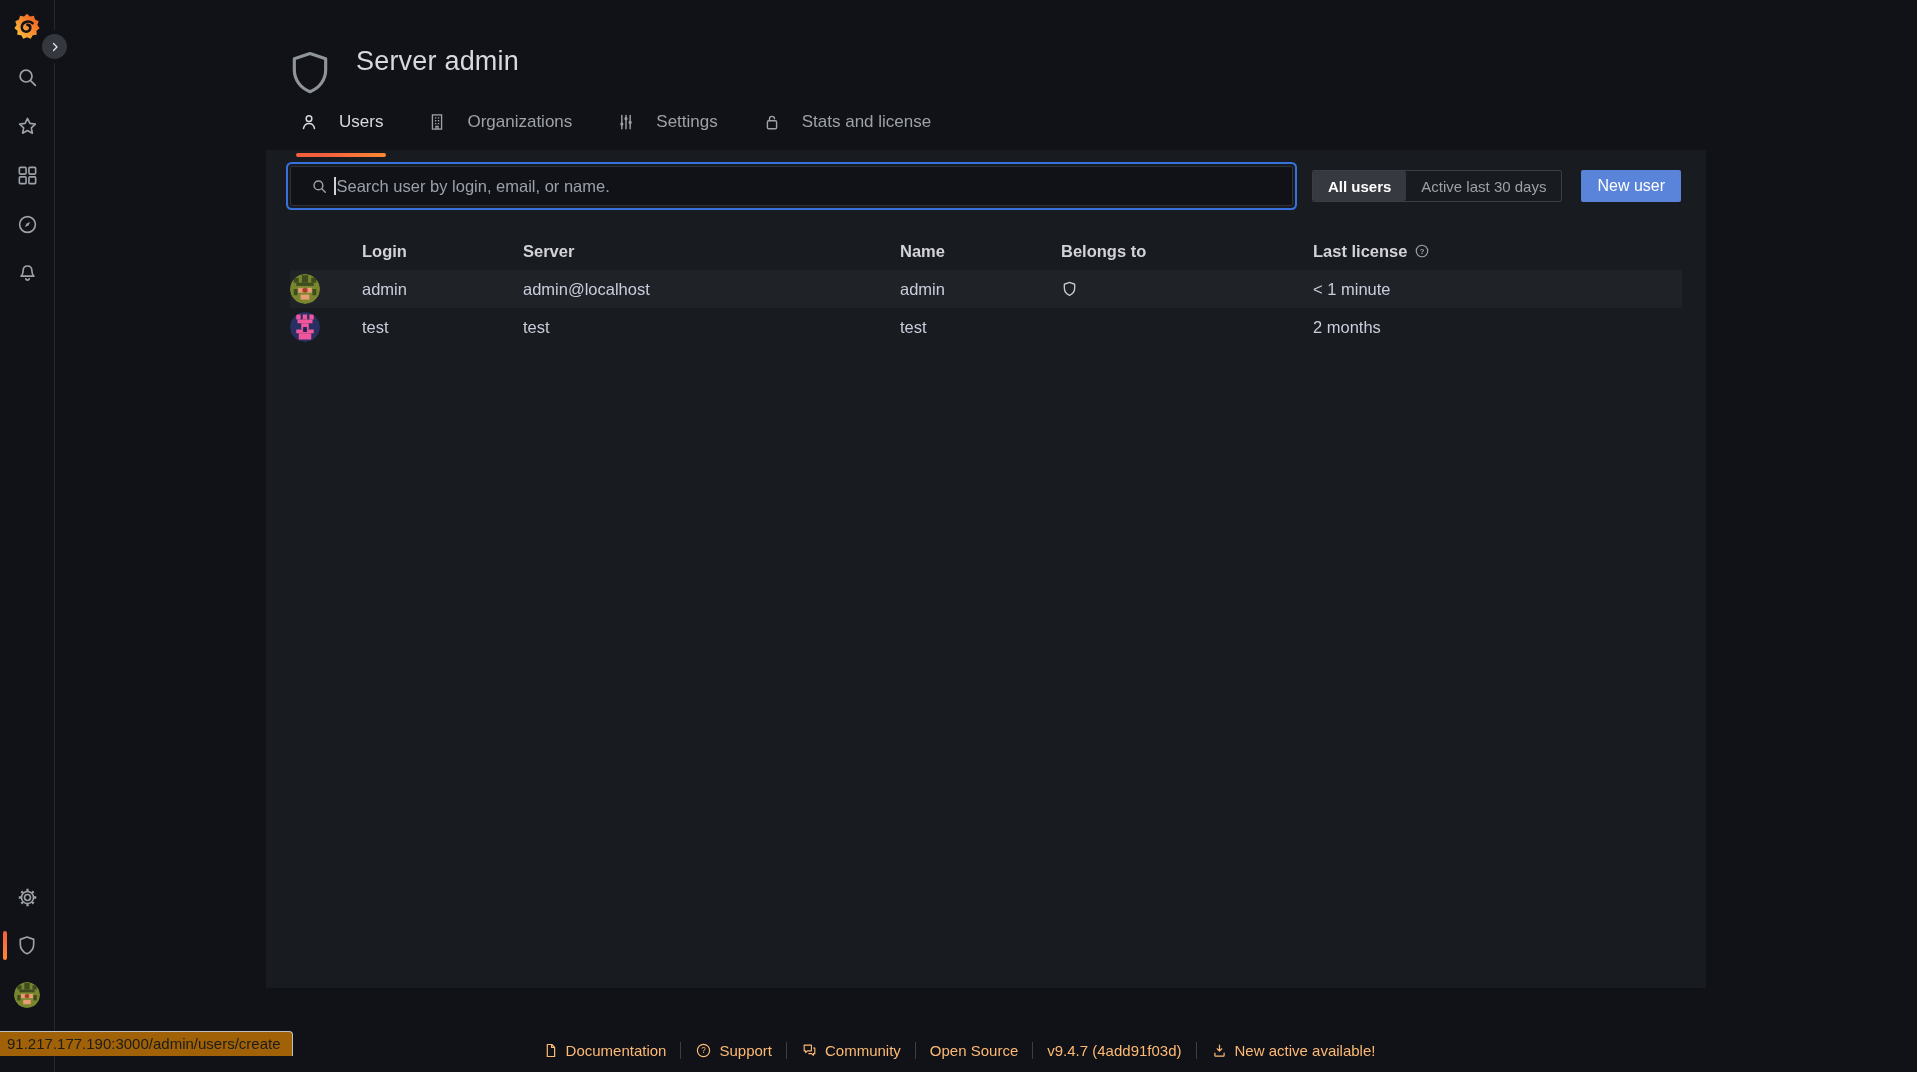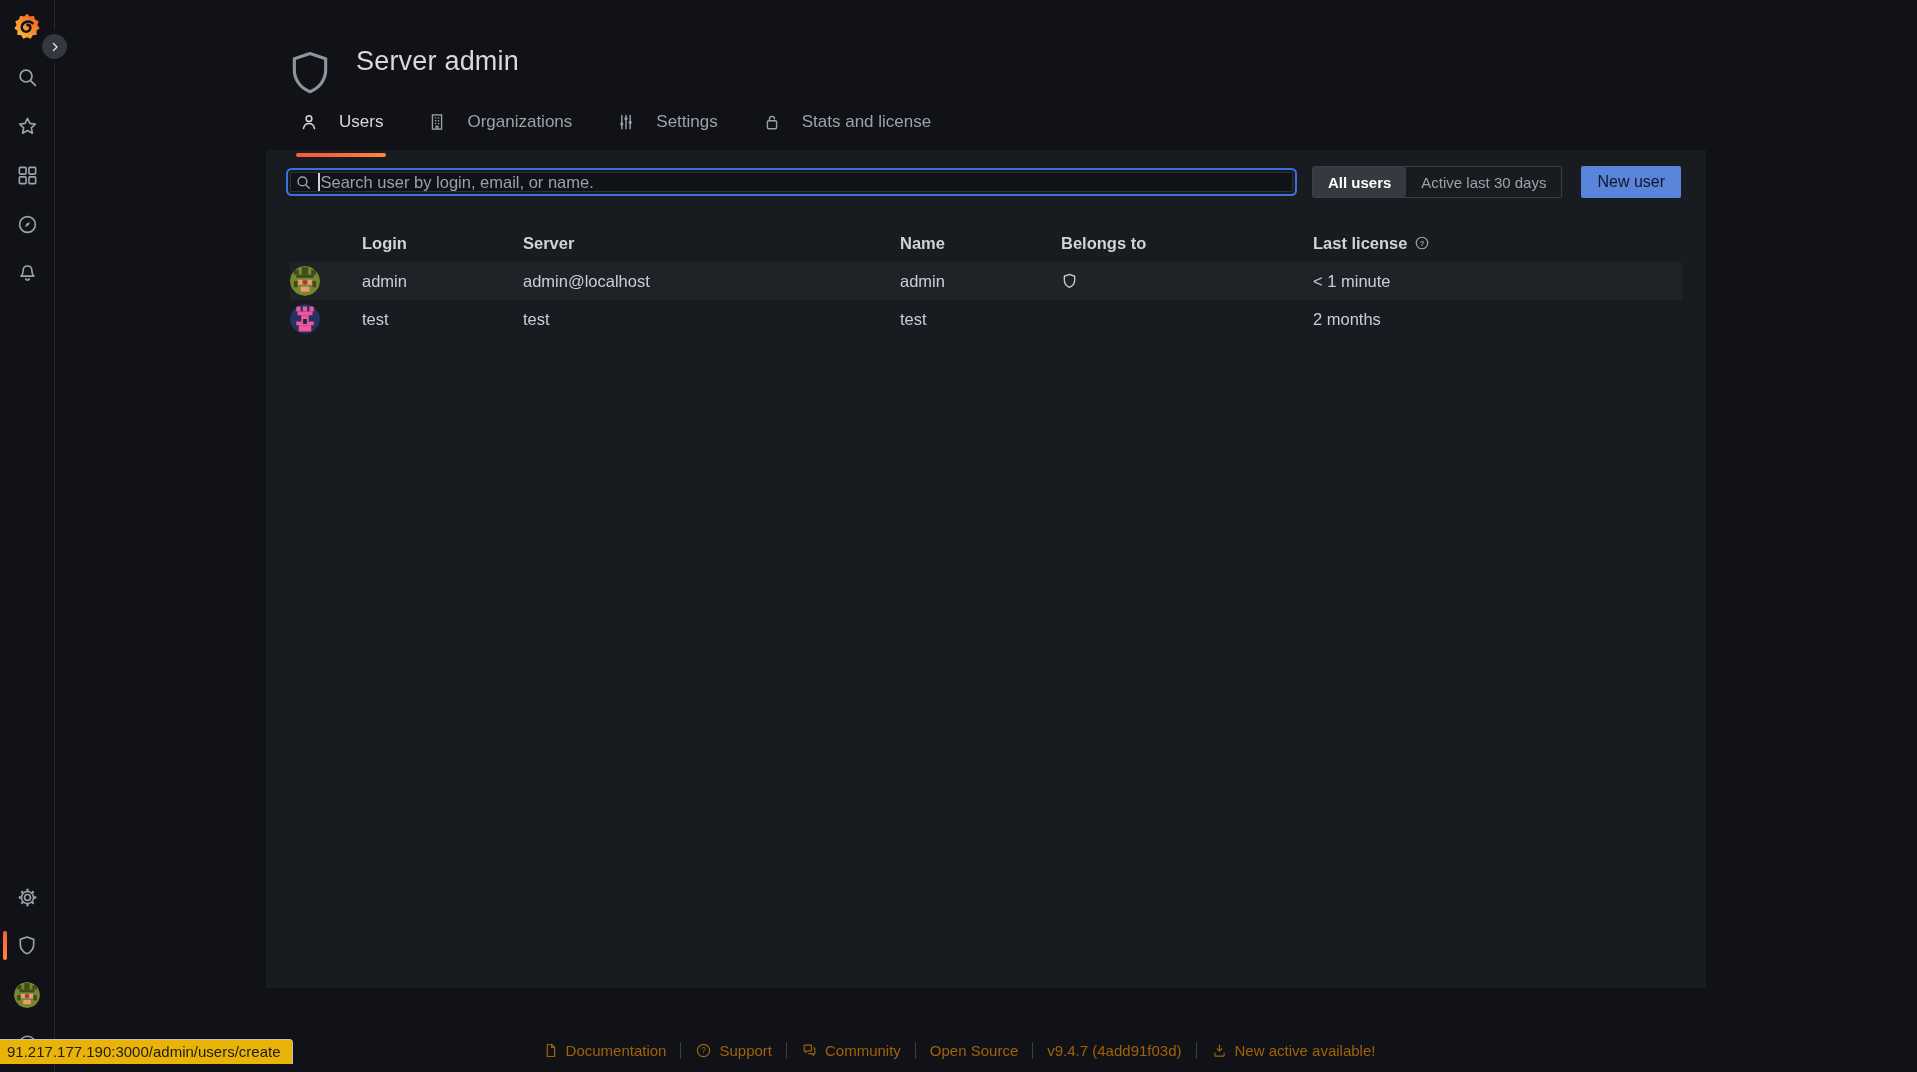--- a/index.html
+++ b/index.html
@@ -41,66 +41,66 @@
   .tab.active::after{
     content:""; position:absolute; left:0; right:0; bottom:0; height:4px; border-radius:2px;
     background:linear-gradient(90deg,#f55f3e 30%,#ff8833 99%);
   }
   .tab-icon{width:20px;height:20px}
 
   
   .panel{position:absolute; left:266px; top:150px; width:1440px; height:838px; background:#181b1f; z-index:1}
   .toolbar{display:flex; align-items:center; padding:16px 25px 0 24px; gap:19px}
   .search-wrap{
-    flex:1; height:20px; display:flex; align-items:center;
+    flex:1; height:40px; display:flex; align-items:center;
     background:#111217; border:1px solid #2e3138; border-radius:2px;
     box-shadow:0 0 0 2px #181b1f, 0 0 0 4px #3871dc;
-    padding:0 4px;
+    padding:0 20px;
   }
   .search-glyph{width:17px;height:17px;color:#9da1a8;flex:none}
   .caret{width:1.5px;height:18px;background:#cfd3da;margin-left:6px;flex:none}
   .search-input{
     flex:1; background:transparent; border:none; outline:none;
     font-family:inherit; font-size:16.5px; color:#ccccdc; padding:0 6px 0 1px;
   }
   .search-input::placeholder{color:#9aa0a9}
   .radio-group{display:flex; height:32px; border:1px solid #3b3e45; border-radius:2px; background:#181b1f; flex:none}
   .radio-option{display:flex; align-items:center; padding:0 15px; font-size:15px; color:#9da1a8; cursor:pointer; white-space:nowrap; border-radius:2px}
   .radio-option.selected{background:#36393f; color:#ffffff; font-weight:700}
   .new-user-btn{
-    height:32px; padding:0 16px; background:#5a84d9; color:#0f172a;
+    height:32px; padding:0 16px; background:#5a84d9; color:#ffffff;
     font-family:inherit; font-size:16px; font-weight:500; border:none; border-radius:2px; cursor:pointer; flex:none;
   }
 
   
   .users-table{margin:26px 24px 0; width:1392px; border-collapse:collapse; table-layout:fixed; font-size:16.5px}
   .users-table th{height:38px; text-align:left; font-weight:600; color:#d2d3d9; padding:0}
   .users-table td{height:38px; padding:0; color:#ccccdc}
   .users-table tr.striped{background:#1f2227}
   .avatar-cell{padding-left:17px}
   .row-avatar{width:30px;height:30px;border-radius:50%;overflow:hidden}
   .th-flex{display:flex;align-items:center;gap:7px}
   .info-icon{width:16px;height:16px;color:#9da1a8;cursor:pointer}
   .belongs-shield{width:17px;height:18px;color:#c6c9cf}
 
   
   .footer{
     position:absolute; left:0; right:0; bottom:13px;
     display:flex; justify-content:center; align-items:center;
-    color:#a16207; font-size:15px; z-index:2;
+    color:#fdba74; font-size:15px; z-index:2;
   }
   .footer-item{display:flex; align-items:center; gap:7px; padding:0 14px; white-space:nowrap; cursor:pointer}
   .footer-item.static{cursor:default}
   .footer-icon{width:17px;height:17px}
   .footer-sep{width:1px; height:17px; background:#3b3e44}
 
   
   .link-preview{
-    position:absolute; left:0; bottom:8px; z-index:20;
-    background:#eab308; color:#1c1c1c; font-size:15px;
+    position:absolute; left:0; bottom:16px; z-index:20;
+    background:#a16207; color:#1c1c1c; font-size:15px;
     padding:3px 11px 4px 7px;
     border:1px solid #bfbfbf; border-left:none; border-bottom:none;
     border-top-right-radius:4px;
   }
 </style>
 </head>
 <body>
 
 <aside class="sidebar">
   <div class="logo-btn">

